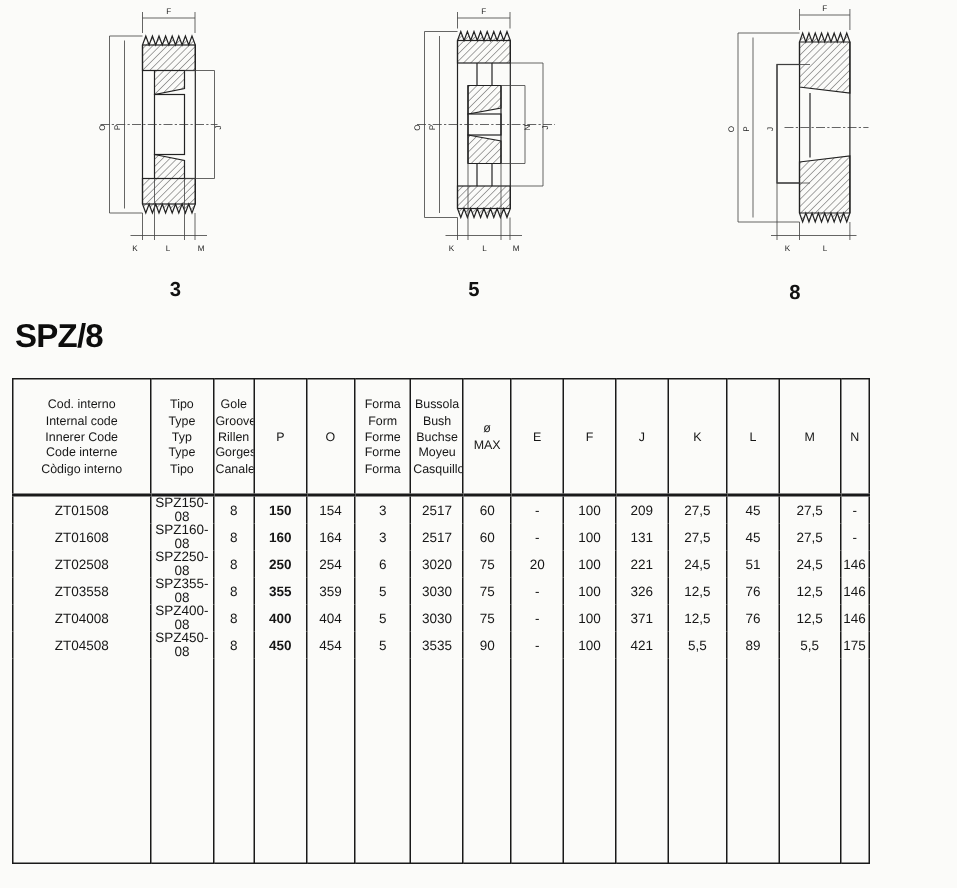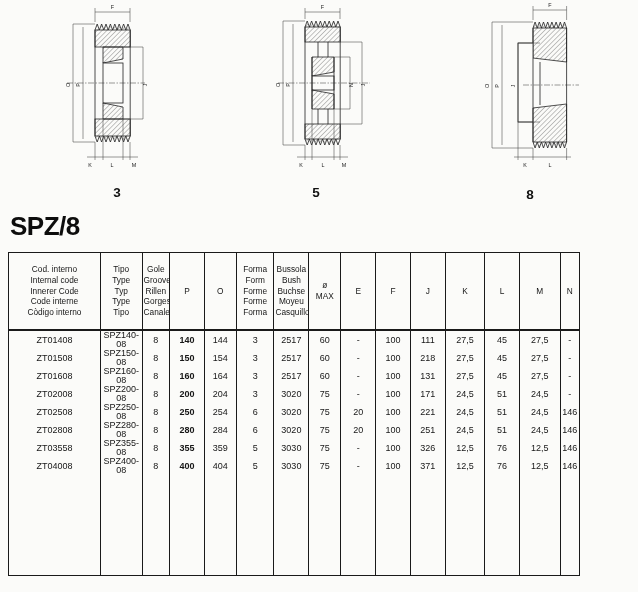--- a/index.html
+++ b/index.html
@@ -12,21 +12,21 @@
     overflow:hidden;
   }
   
   .diagram{position:absolute;top:0;}
   .diagram svg{display:block;}
   .dim-label{font-size:5.4px;fill:#1c1c1c;}
   .form-number{font-size:13.5px;font-weight:bold;fill:#111;}
   
   .title{
     position:absolute;left:10px;top:211px;
-    font-size:26px;font-weight:800;letter-spacing:-0.5px;color:#0d0d0d;
+    font-size:22px;font-weight:800;letter-spacing:-0.5px;color:#0d0d0d;
   }
   
   .table-wrap{position:absolute;left:8px;top:252px;width:572px;height:324px;}
   table.spec{
     width:100%;height:100%;
     border-collapse:collapse;table-layout:fixed;
     background:transparent;
   }
   table.spec th,table.spec td{
     border-left:1px solid #1a1a1a;
@@ -272,122 +272,71 @@
           <th>F</th>
           <th>J</th>
           <th>K</th>
           <th>L</th>
           <th>M</th>
           <th>N</th>
         </tr>
       </thead>
       <tbody>
           <tr class="data-row">
-            <td>ZT01408</td>
-            <td>SPZ140-08</td>
-            <td>8</td>
-            <td class="bold">140</td>
-            <td>144</td>
-            <td>3</td>
-            <td>2517</td>
-            <td>60</td>
-            <td>-</td>
-            <td>100</td>
-            <td>111</td>
-            <td>27,5</td>
-            <td>45</td>
-            <td>27,5</td>
-            <td>-</td>
-          </tr>
-          <tr class="data-row">
             <td>ZT01508</td>
             <td>SPZ150-08</td>
             <td>8</td>
             <td class="bold">150</td>
             <td>154</td>
             <td>3</td>
             <td>2517</td>
             <td>60</td>
             <td>-</td>
             <td>100</td>
-            <td>218</td>
+            <td>209</td>
             <td>27,5</td>
             <td>45</td>
             <td>27,5</td>
             <td>-</td>
           </tr>
           <tr class="data-row">
             <td>ZT01608</td>
             <td>SPZ160-08</td>
             <td>8</td>
             <td class="bold">160</td>
             <td>164</td>
             <td>3</td>
             <td>2517</td>
             <td>60</td>
             <td>-</td>
             <td>100</td>
             <td>131</td>
             <td>27,5</td>
             <td>45</td>
             <td>27,5</td>
-            <td>-</td>
-          </tr>
-          <tr class="data-row">
-            <td>ZT02008</td>
-            <td>SPZ200-08</td>
-            <td>8</td>
-            <td class="bold">200</td>
-            <td>204</td>
-            <td>3</td>
-            <td>3020</td>
-            <td>75</td>
-            <td>-</td>
-            <td>100</td>
-            <td>171</td>
-            <td>24,5</td>
-            <td>51</td>
-            <td>24,5</td>
             <td>-</td>
           </tr>
           <tr class="data-row">
             <td>ZT02508</td>
             <td>SPZ250-08</td>
             <td>8</td>
             <td class="bold">250</td>
             <td>254</td>
             <td>6</td>
             <td>3020</td>
             <td>75</td>
             <td>20</td>
             <td>100</td>
             <td>221</td>
             <td>24,5</td>
             <td>51</td>
             <td>24,5</td>
             <td>146</td>
           </tr>
           <tr class="data-row">
-            <td>ZT02808</td>
-            <td>SPZ280-08</td>
-            <td>8</td>
-            <td class="bold">280</td>
-            <td>284</td>
-            <td>6</td>
-            <td>3020</td>
-            <td>75</td>
-            <td>20</td>
-            <td>100</td>
-            <td>251</td>
-            <td>24,5</td>
-            <td>51</td>
-            <td>24,5</td>
-            <td>146</td>
-          </tr>
-          <tr class="data-row">
             <td>ZT03558</td>
             <td>SPZ355-08</td>
             <td>8</td>
             <td class="bold">355</td>
             <td>359</td>
             <td>5</td>
             <td>3030</td>
             <td>75</td>
             <td>-</td>
             <td>100</td>
@@ -407,20 +356,37 @@
             <td>3030</td>
             <td>75</td>
             <td>-</td>
             <td>100</td>
             <td>371</td>
             <td>12,5</td>
             <td>76</td>
             <td>12,5</td>
             <td>146</td>
           </tr>
+          <tr class="data-row">
+            <td>ZT04508</td>
+            <td>SPZ450-08</td>
+            <td>8</td>
+            <td class="bold">450</td>
+            <td>454</td>
+            <td>5</td>
+            <td>3535</td>
+            <td>90</td>
+            <td>-</td>
+            <td>100</td>
+            <td>421</td>
+            <td>5,5</td>
+            <td>89</td>
+            <td>5,5</td>
+            <td>175</td>
+          </tr>
           <tr class="filler-row">
             <td></td>
             <td></td>
             <td></td>
             <td></td>
             <td></td>
             <td></td>
             <td></td>
             <td></td>
             <td></td>

